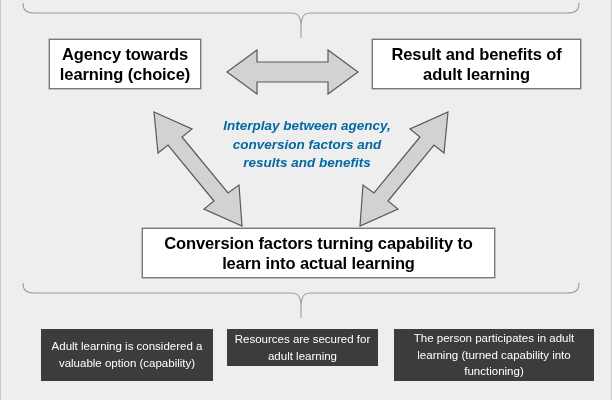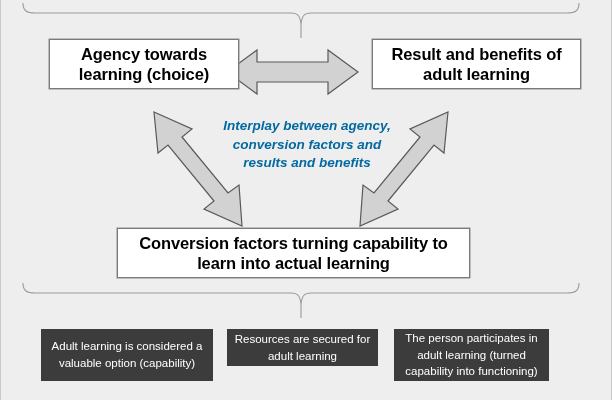--- a/index.html
+++ b/index.html
@@ -41,52 +41,52 @@
     align-items: center;
     justify-content: center;
     text-align: center;
     color: #000000;
     font-weight: bold;
     line-height: 1.22;
     box-sizing: border-box;
     letter-spacing: -0.1px;
   }
   #box-agency {
-    left: 48px;  top: 39px;  width: 190px; height: 50px;
+    left: 48px;  top: 39px;  width: 152px; height: 50px;
     font-size: 16.5px;
     padding: 0 4px;
   }
   #box-result {
     left: 371px; top: 39px;  width: 209px; height: 50px;
     font-size: 16.5px;
     padding: 0 4px;
   }
   #box-conversion {
-    left: 116px; top: 228px; width: 353px; height: 50px;
+    left: 141px; top: 228px; width: 353px; height: 50px;
     font-size: 16.5px;
     padding: 0 6px;
   }
 
   
   .dbox {
     position: absolute;
     background: #3c3c3c;
     color: #ffffff;
     display: flex;
     align-items: center;
     justify-content: center;
     text-align: center;
     font-size: 11.5px;
     line-height: 1.45;
     box-sizing: border-box;
     padding: 3px 6px;
   }
   #box-capability  { left: 18px;  top: 329px; width: 172px; height: 52px; margin-left: 22px; }
   #box-resources   { left: 226px; top: 329px; width: 151px; height: 37px; }
-  #box-functioning { left: 393px; top: 329px; width: 155px; height: 52px; }
+  #box-functioning { left: 393px; top: 329px; width: 200px; height: 52px; }
 
   
   #interplay-text {
     position: absolute;
     left: 210px;
     top: 117px;
     width: 192px;
     text-align: center;
     font-style: italic;
     font-weight: bold;

